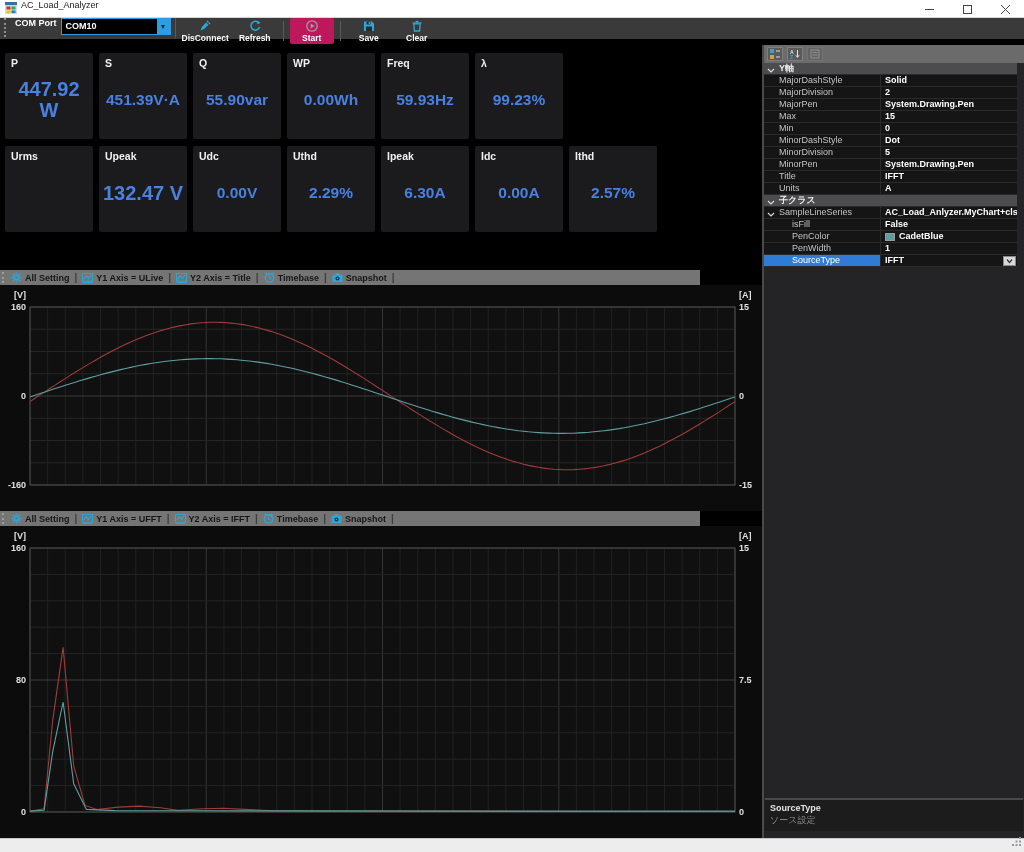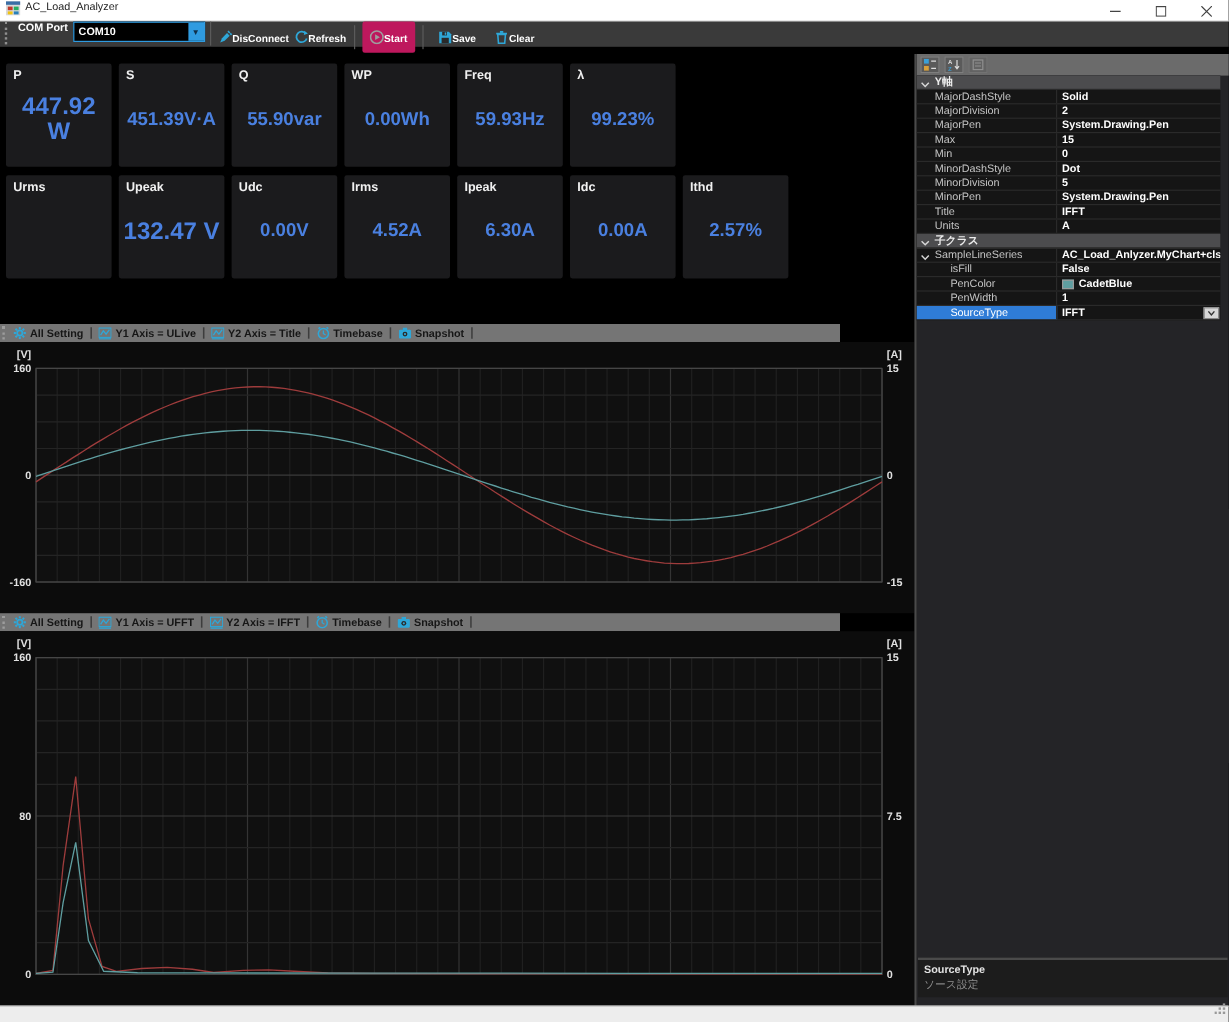--- a/index.html
+++ b/index.html
@@ -17,21 +17,21 @@
 
   
   #toolbar { position:absolute; left:0; top:18px; width:1024px; height:21px;
     background:#3a3a3a; display:flex; align-items:flex-start; }
   .grip { width:0; height:19px; border-left:2px dotted #8f8f8f; margin:0 5px 0 4px; }
   #toolbar .lbl { color:#fff; font-size:9px; font-weight:700; margin:0 4px; }
   .combo { display:flex; height:17px; border:1px solid #2f9be0; background:#000; width:110px; }
   .combo .val { flex:1; color:#fff; font-size:9px; font-weight:700; padding:2px 4px; }
   .combo .dd { width:13px; background:#2f9be0; color:#10304a; font-size:8px;
     display:flex; align-items:center; justify-content:center; }
-  .tbtn { display:flex; flex-direction:row; align-items:center; justify-content:center;
+  .tbtn { display:flex; flex-direction:column; align-items:center; justify-content:center;
     min-width:44px; height:26px; margin:0 2px; }
   .tbtn .ic { height:12px; display:flex; align-items:center; }
   .tbtn .tl { color:#fff; font-size:8.5px; font-weight:700; margin-top:1px; }
   .tsep { width:0; height:20px; border-left:1px solid #5a5a5a; margin:0 4px; }
   .startwrap { background:#be185d; border-radius:2px; }
 
   
   #left { position:absolute; left:0; top:45px; width:762px; height:793px; background:#000; }
   .tilerow { position:absolute; left:5px; display:flex; gap:6px; }
   #tiles-row1 { top:8px; } #tiles-row2 { top:101px; }
@@ -228,22 +228,22 @@
         </div>
         <div class="tile big">
           <div class="tl">Upeak</div>
                    <div class="tv">132.47 V</div>
         </div>
         <div class="tile">
           <div class="tl">Udc</div>
                    <div class="tv">0.00V</div>
         </div>
         <div class="tile">
-          <div class="tl">Irms</div>
-                   <div class="tv">4.52A</div>
+          <div class="tl">Uthd</div>
+                   <div class="tv">2.29%</div>
         </div>
         <div class="tile">
           <div class="tl">Ipeak</div>
                    <div class="tv">6.30A</div>
         </div>
         <div class="tile">
           <div class="tl">Idc</div>
                    <div class="tv">0.00A</div>
         </div>
         <div class="tile">

